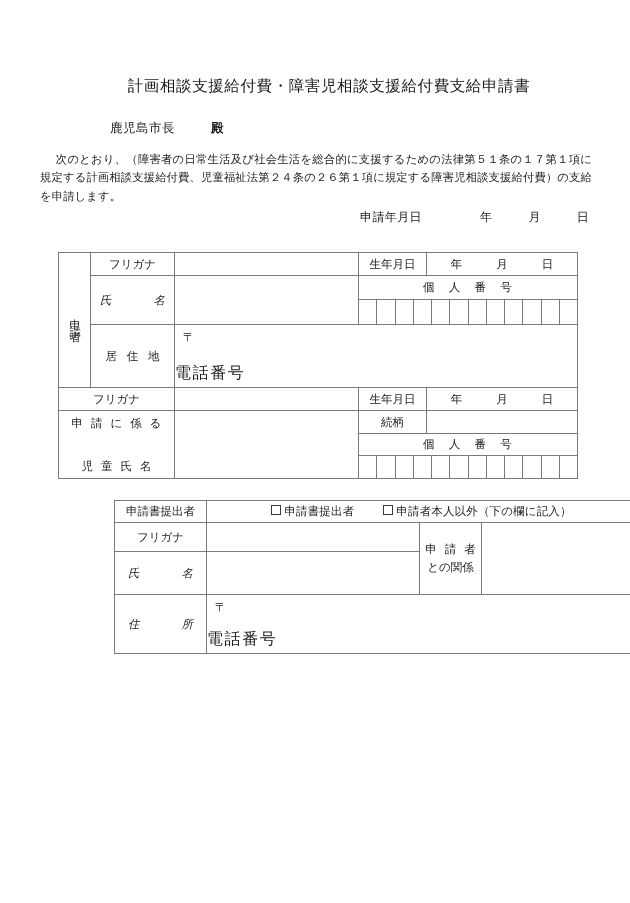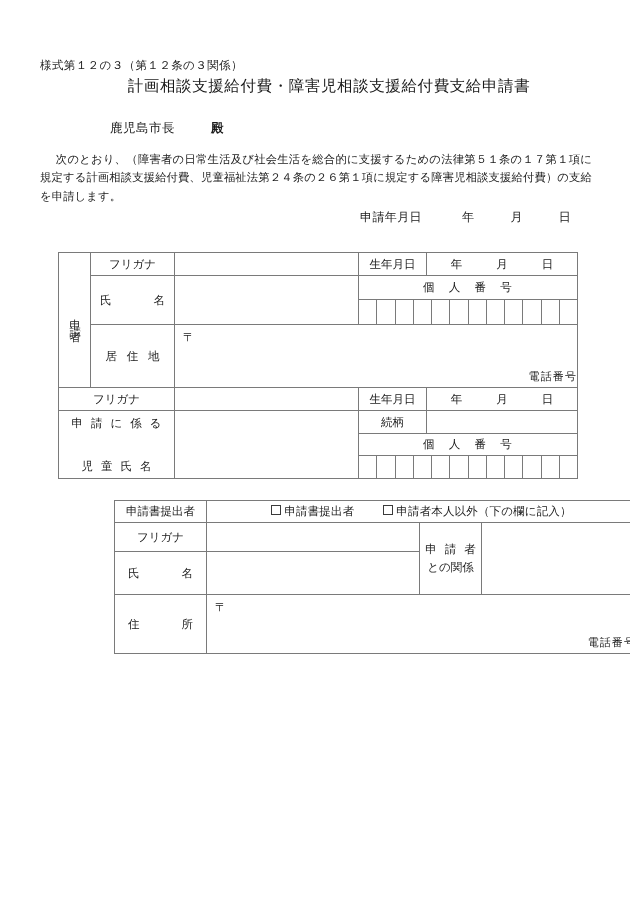--- a/index.html
+++ b/index.html
@@ -75,21 +75,21 @@
 
   
   .appdate-line {
     position: absolute;
     left: 360px;
     top: 209px;
     font-size: 12px;
     white-space: nowrap;
     letter-spacing: 0.4px;
   }
-  .appdate-line .lbl { margin-right: 40px; }
+  .appdate-line .lbl { margin-right: 58px; }
   .appdate-line .y { margin-right: 36px; }
   .appdate-line .m { margin-right: 36px; }
 
   
   .tbl {
     position: absolute;
     border-collapse: collapse;
     table-layout: fixed;
     font-size: 11.5px;
     background: #fff;
@@ -122,21 +122,21 @@
     text-orientation: upright;
     letter-spacing: 6px;
     font-size: 11.5px;
     display: inline-block;
     line-height: 1;
     margin: 0 auto;
   }
 
   
   .sp1 { letter-spacing: 0.12em; }
-  .sp2 { letter-spacing: 0.55em; padding-left: 0.55em; }
+  .sp2 { letter-spacing: 0.55em; padding-left: 0.55em; font-style: italic; }
   .sp3 { letter-spacing: 0.30em; padding-left: 0.30em; }
 
   
   .dashed-bottom { border-bottom: 1px dashed #9a9a9a !important; }
 
   .h-furigana { height: 22px; }
   .h-name { height: 48px; }
   .h-addr { height: 62px; }
   .h-mynum-title { height: 21px; }
   .h-mynum-boxes { height: 22px; }
@@ -150,22 +150,22 @@
     position: absolute;
     left: 8px;
     top: 5px;
     font-size: 11.5px;
   }
   .tel-label {
     position: absolute;
     left: 0;
     right: 0;
     bottom: 3px;
-    text-align: right;
-    font-size: 11px;
+    text-align: left;
+    font-size: 16px;
     letter-spacing: 0.1em;
   }
 
   
   .mynum-strip {
     display: flex;
     width: 100%;
     height: 100%;
   }
   .mynum-strip .box {
@@ -209,21 +209,20 @@
     padding: 2px 3px;
   }
   .rel-label .l1 { letter-spacing: 0.22em; padding-left: 0.22em; display: block; }
   .rel-label .l2 { display: block; text-align: center; }
 </style>
 </head>
 <body>
 
 <div class="page">
 
-  <div class="form-number">様式第１２の３（第１２条の３関係）</div>
 
   <div class="doc-title">計画相談支援給付費・障害児相談支援給付費支給申請書</div>
 
   <div class="addressee">
     <span>鹿児島市長</span><span class="honorific">殿</span>
   </div>
 
   <div class="body-text">次のとおり、（障害者の日常生活及び社会生活を総合的に支援するための法律第５１条の１７第１項に規定する計画相談支援給付費、児童福祉法第２４条の２６第１項に規定する障害児相談支援給付費）の支給を申請します。</div>
 
   <div class="appdate-line">

